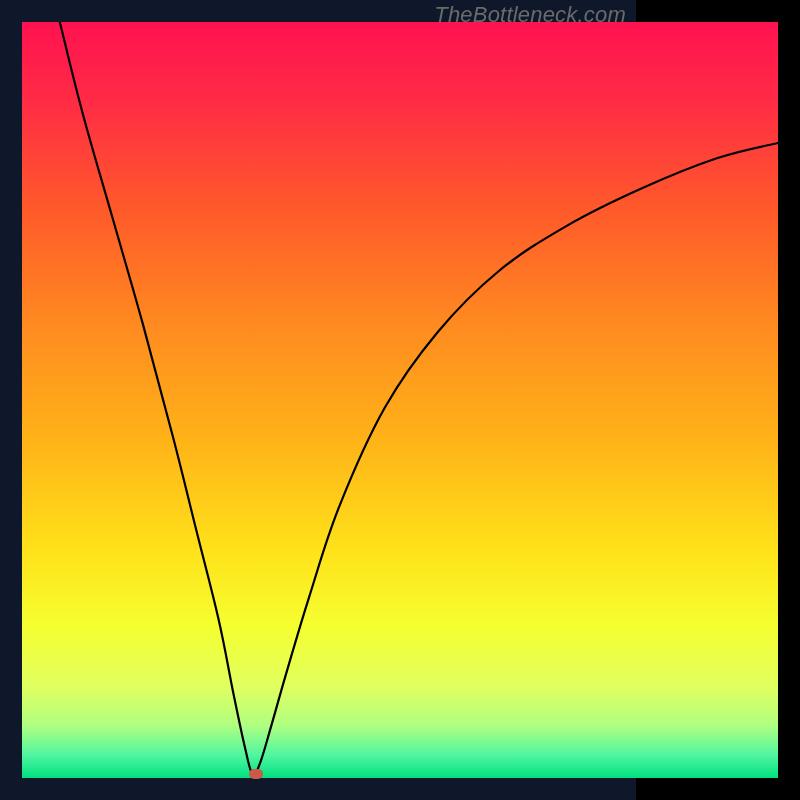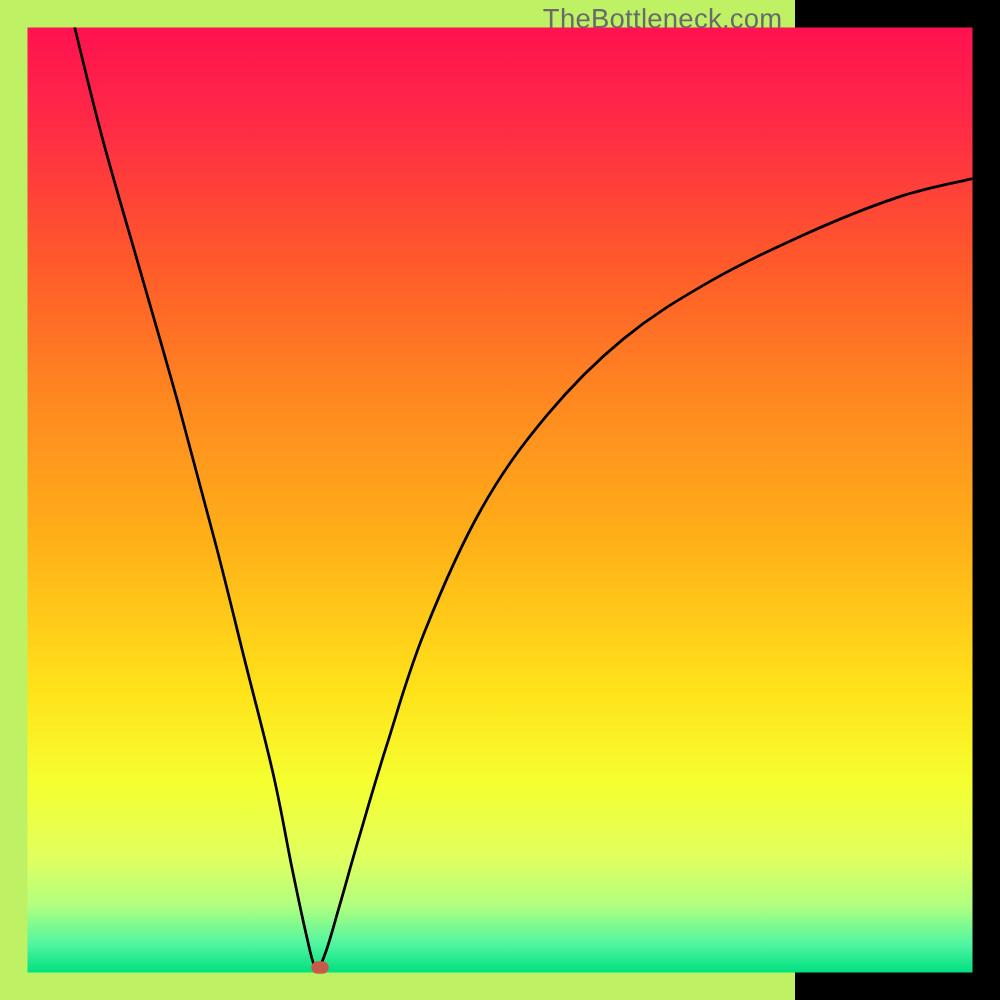--- a/index.html
+++ b/index.html
@@ -1,21 +1,22 @@
 <!DOCTYPE html>
 <html><head>
 <meta charset="utf-8">
 <style>
   * { margin: 0; padding: 0; box-sizing: border-box; }
   html, body { width: 800px; height: 800px; overflow: hidden; background: #000; }
   .frame {
     width: 636px;
     height: 800px;
-    background: #bef264;
+    background: #0f172a;
     position: relative;
+    font-style: italic;
   }
   .plot-area {
     position: absolute;
     left: 22px;
     top: 22px;
     width: 756px;
     height: 756px;
     background: linear-gradient(to bottom,
       #ff1250 0%,
       #ff2a46 10%,

